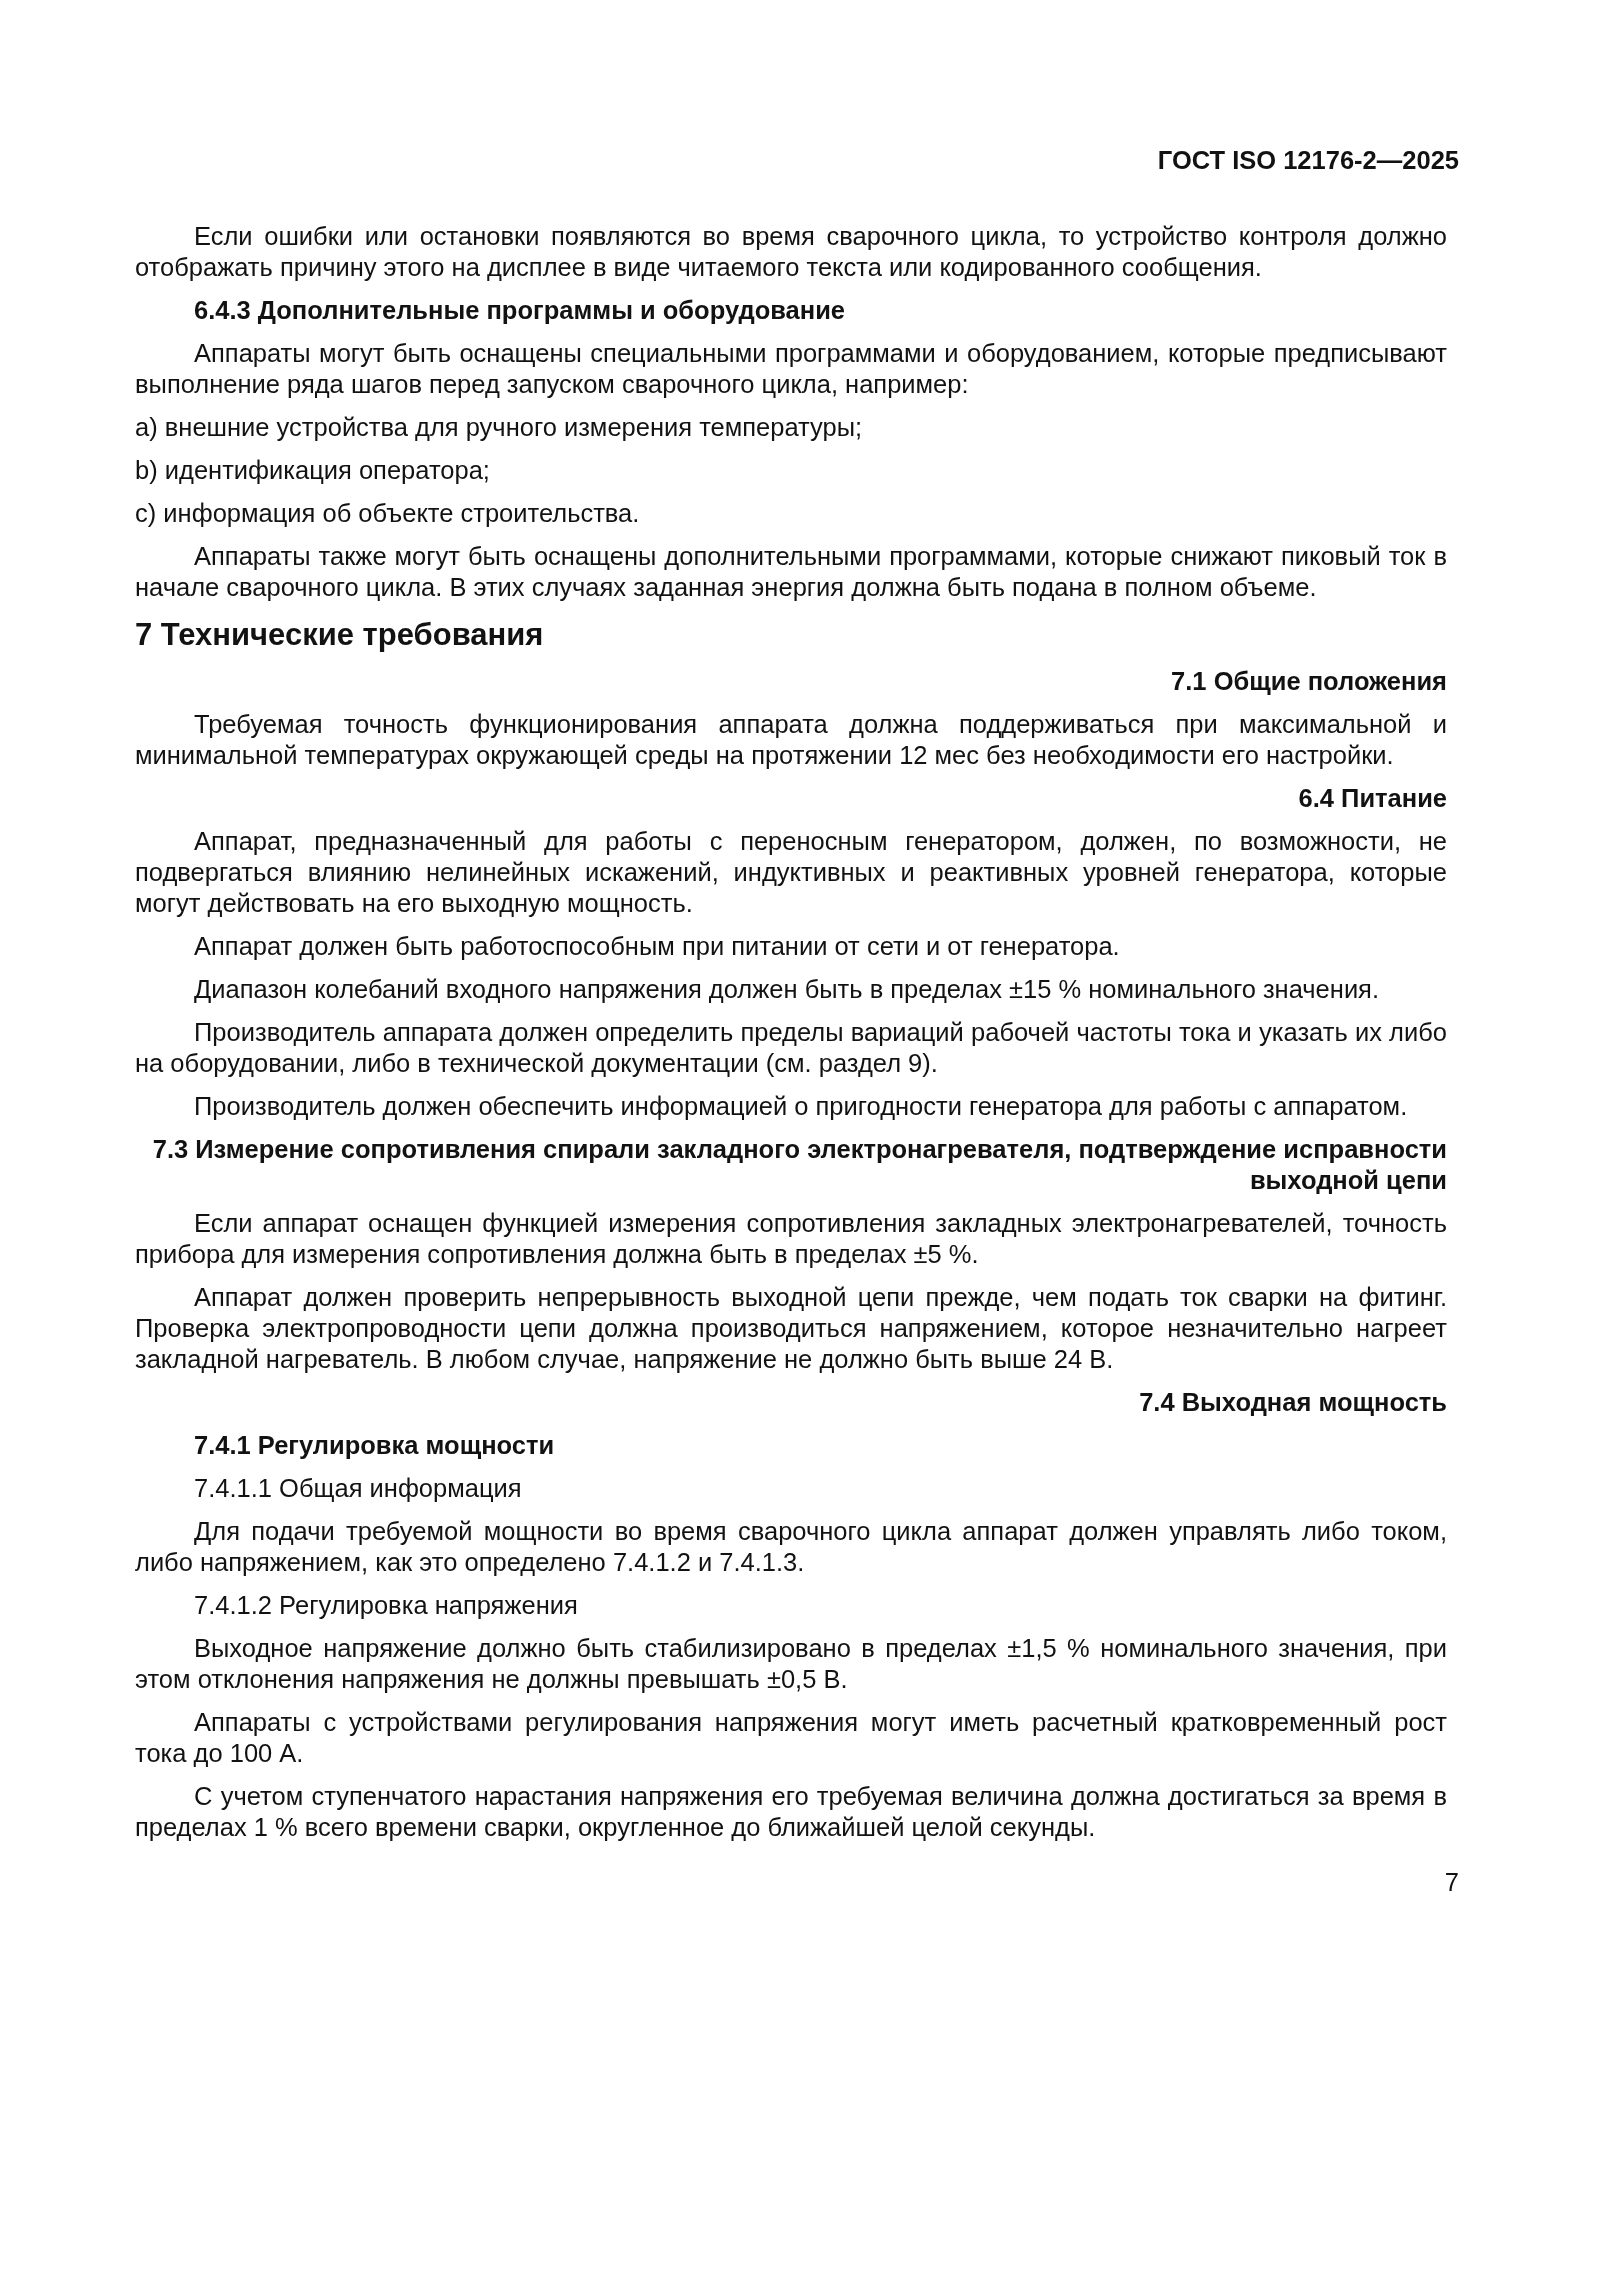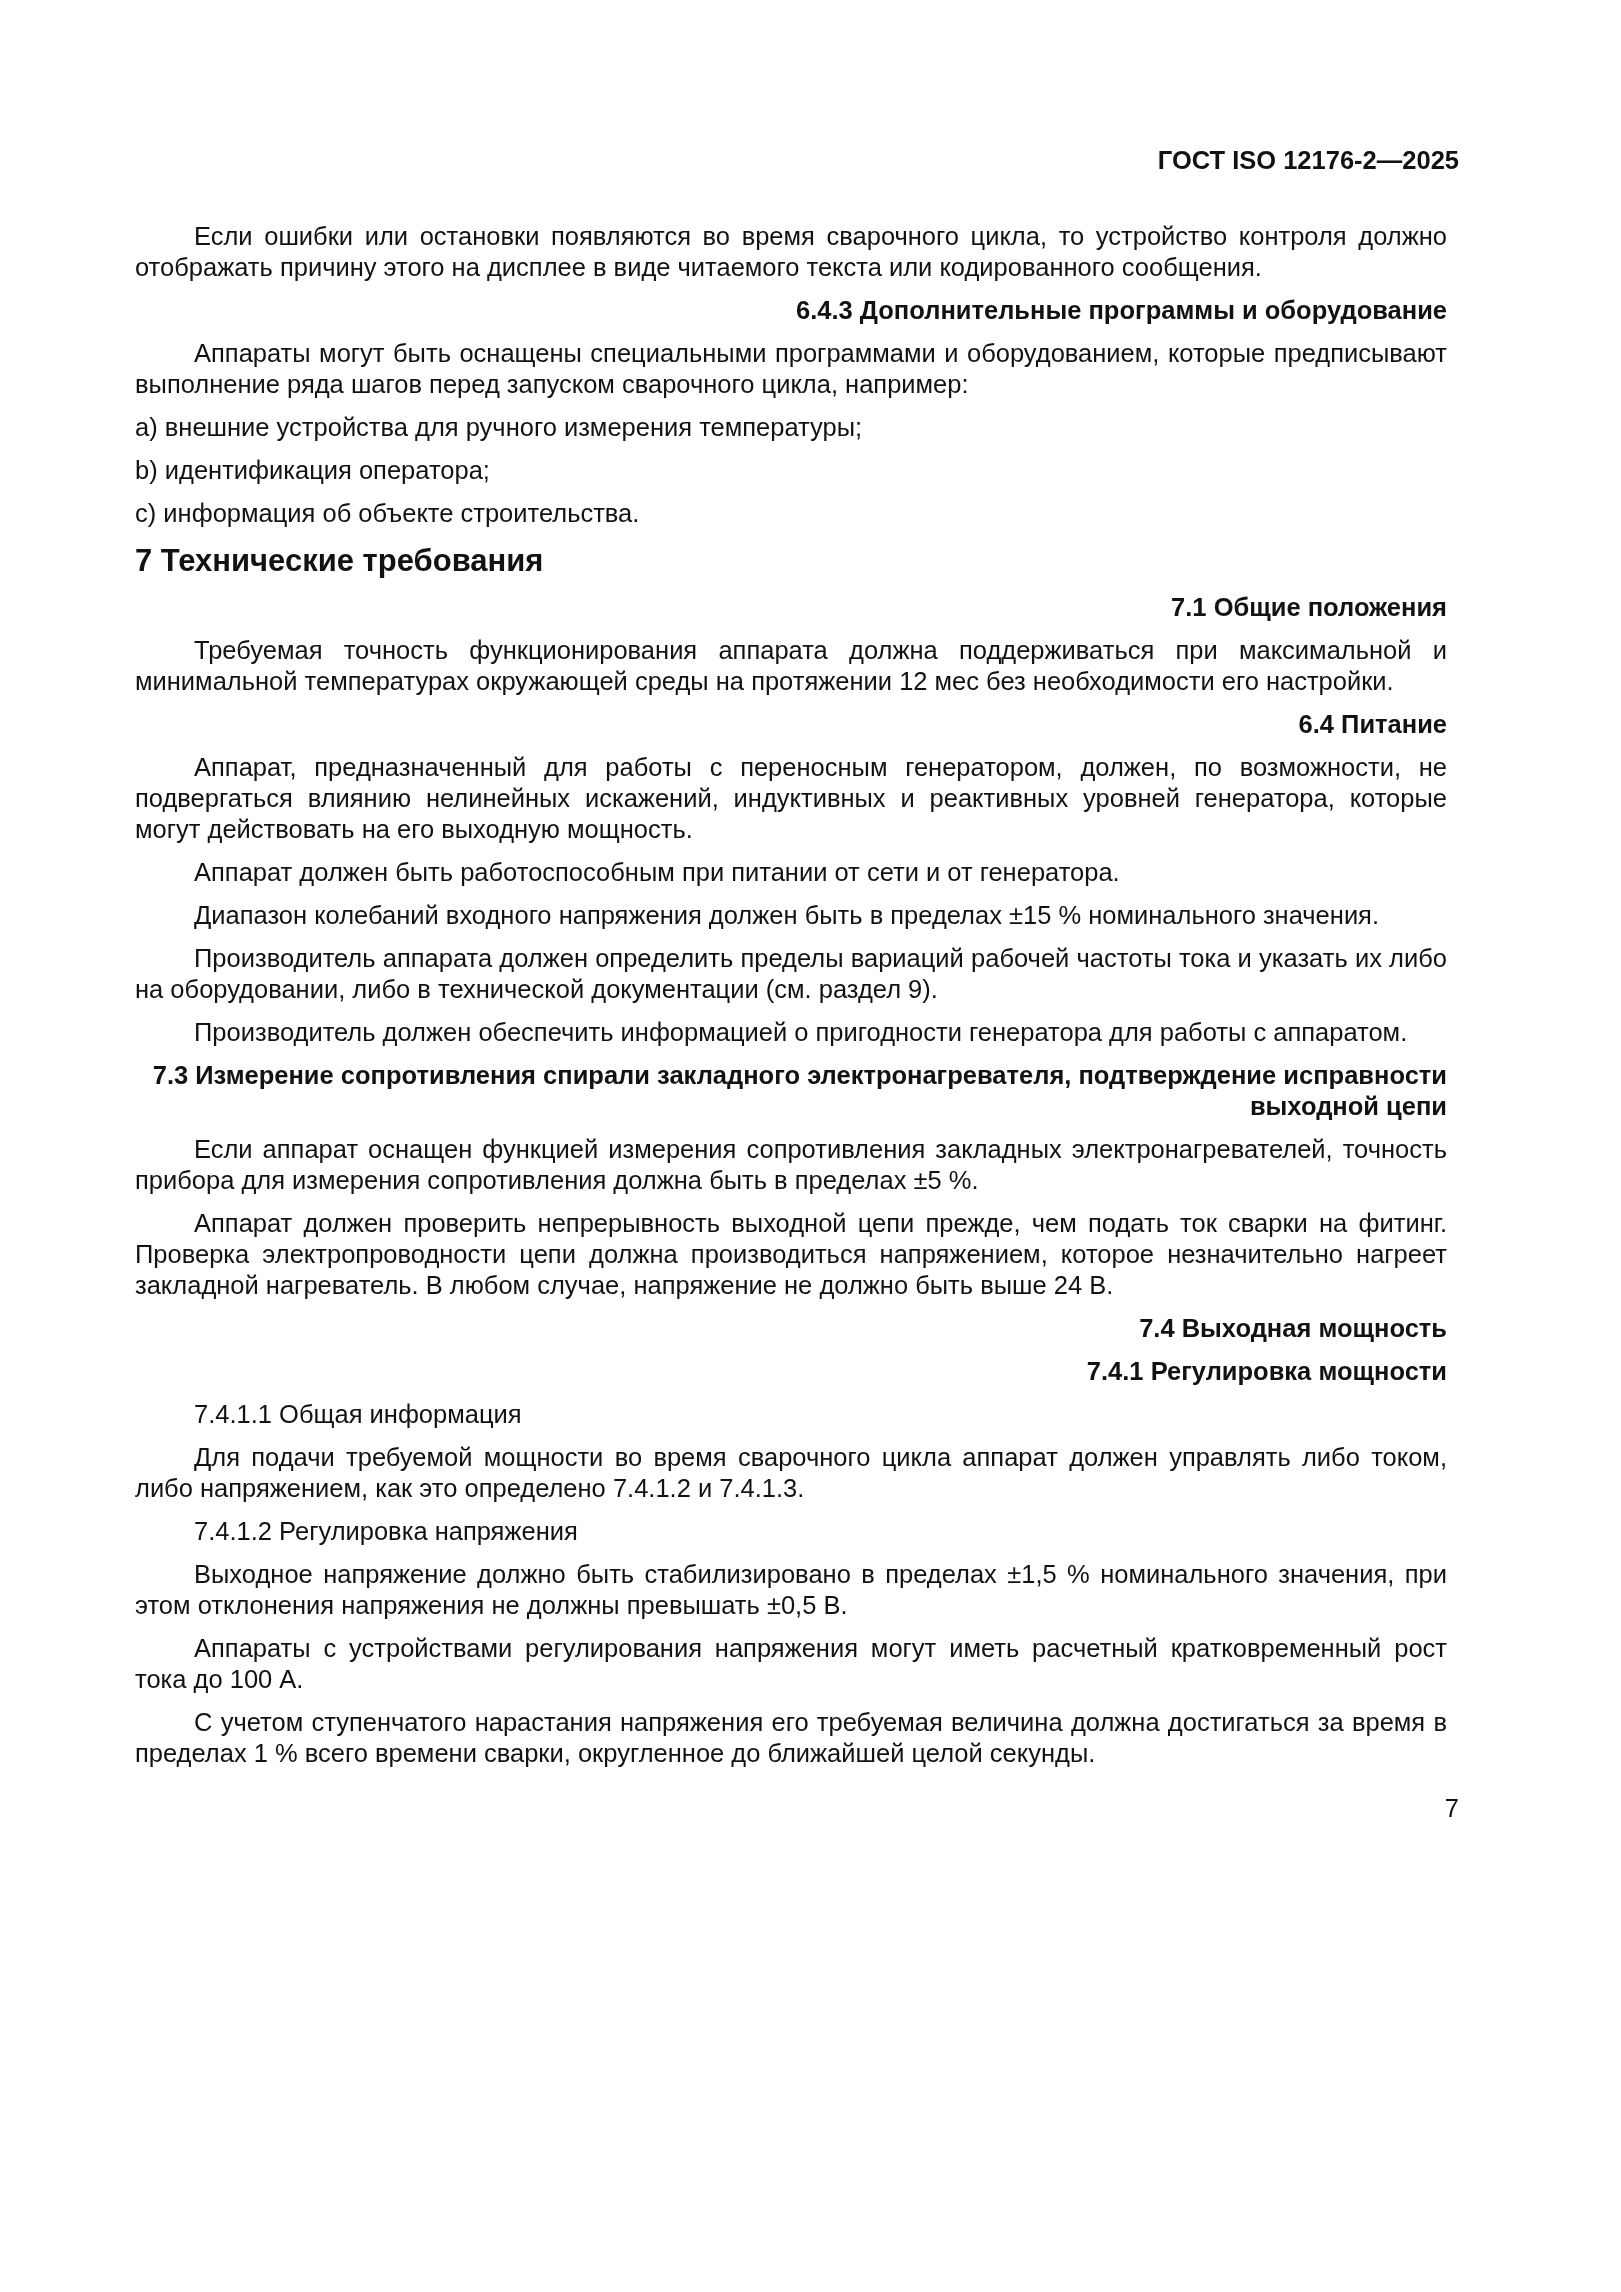--- a/index.html
+++ b/index.html
@@ -42,21 +42,21 @@
     margin: 27.4px 0 17.6px 0;
     text-align: right;
   }
   .h2-hang {
     text-indent: -57px;
     margin-left: 116px;
   }
   .h3 {
     font-weight: bold;
     text-indent: 59px;
-    text-align: right;
+    text-align: left;
   }
   .footer {
     margin-top: 23.5px;
     text-align: right;
   }
 </style>
 </head>
 <body>
 
 <div class="page">
@@ -64,20 +64,21 @@
     <span>ГОСТ ISO 12176-2—2025</span>
   </div>
 
   <div class="content" id="content">
       <div class="p">Если ошибки или остановки появляются во время сварочного цикла, то устройство контроля должно отображать причину этого на дисплее в виде читаемого текста или кодированного сообщения.</div>
       <div class="h3">6.4.3 Дополнительные программы и оборудование</div>
       <div class="p">Аппараты могут быть оснащены специальными программами и оборудованием, которые предписывают выполнение ряда шагов перед запуском сварочного цикла, например:</div>
       <div class="li">a) внешние устройства для ручного измерения температуры;</div>
       <div class="li">b) идентификация оператора;</div>
       <div class="li">c) информация об объекте строительства.</div>
+      <div class="p">Аппараты также могут быть оснащены дополнительными программами, которые снижают пиковый ток в начале сварочного цикла. В этих случаях заданная энергия должна быть подана в полном объеме.</div>
       <div class="h1">7 Технические требования</div>
       <div class="h2">7.1 Общие положения</div>
       <div class="p">Требуемая точность функционирования аппарата должна поддерживаться при максимальной и минимальной температурах окружающей среды на протяжении 12 мес без необходимости его настройки.</div>
       <div class="h2">6.4 Питание</div>
       <div class="p">Аппарат, предназначенный для работы с переносным генератором, должен, по возможности, не подвергаться влиянию нелинейных искажений, индуктивных и реактивных уровней генератора, которые могут действовать на его выходную мощность.</div>
       <div class="p">Аппарат должен быть работоспособным при питании от сети и от генератора.</div>
       <div class="p">Диапазон колебаний входного напряжения должен быть в пределах ±15 % номинального значения.</div>
       <div class="p">Производитель аппарата должен определить пределы вариаций рабочей частоты тока и указать их либо на оборудовании, либо в технической документации (см. раздел 9).</div>
       <div class="p">Производитель должен обеспечить информацией о пригодности генератора для работы с аппаратом.</div>
       <div class="h2 h2-hang">7.3 Измерение сопротивления спирали закладного электронагревателя, подтверждение исправности выходной цепи</div>

